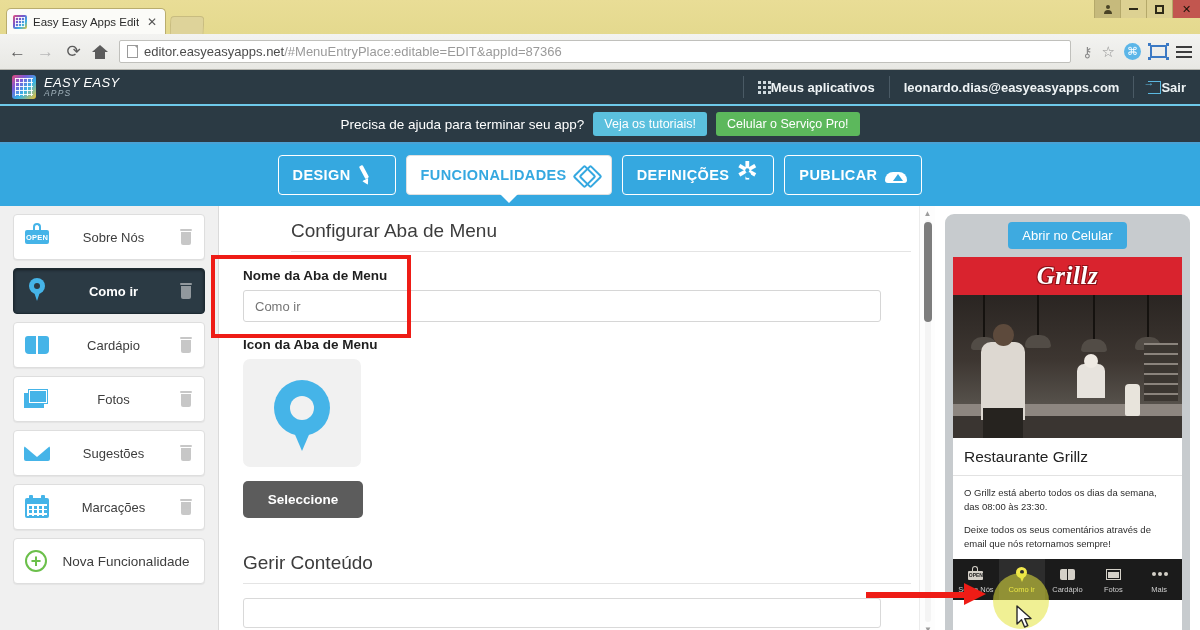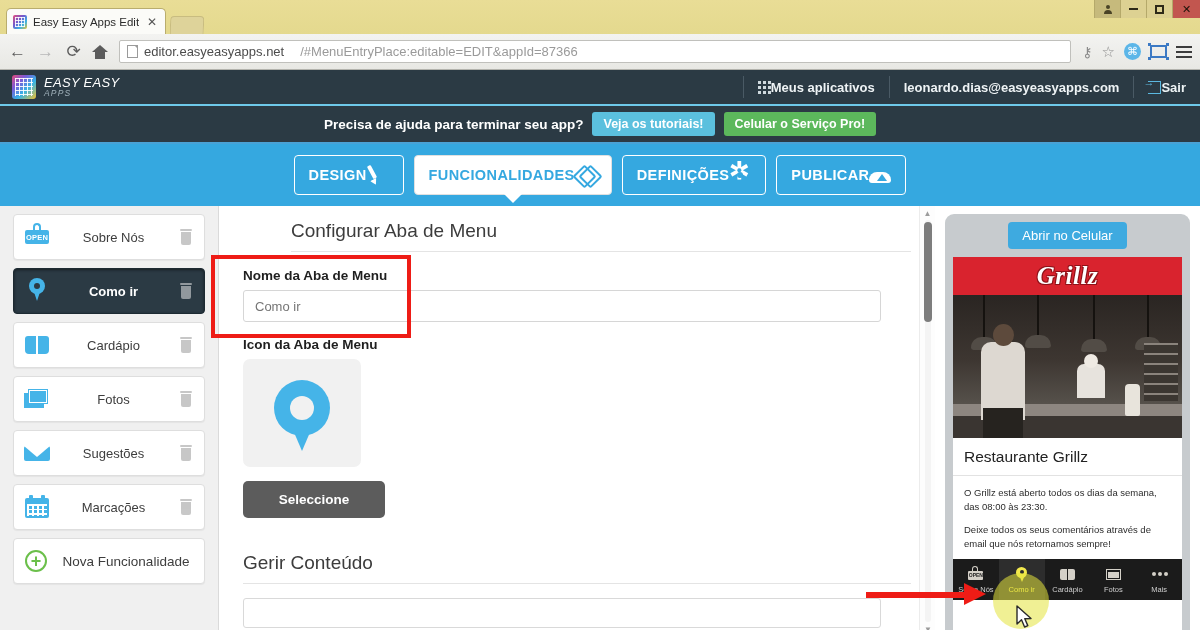--- a/index.html
+++ b/index.html
@@ -132,21 +132,21 @@
     border: 1px solid #9a9a9a;
     background: #fff;
     position: relative;
     flex: 0 0 auto;
   }
   .page-ico::after {
     content:""; position:absolute; right:-1px; top:-1px;
     border-left:4px solid transparent; border-top:4px solid #9a9a9a;
   }
   .url-text { font-size: 13px; color: #4c4c4c; white-space: nowrap; }
-  .url-text .dim { color: #9a9a9a; padding-left: 16px; }
+  .url-text .dim { color: #9a9a9a; }
   .tb-right { display: flex; align-items: center; gap: 9px; }
   .key-ico { font-size: 14px; color: #8a8a8a; }
   .star-ico { font-size: 15px; color: #8f8f8f; }
   .cmd-ico {
     width: 17px; height: 17px; border-radius: 50%;
     background: #5cb6e8; color: #fff;
     font-size: 11px; display: flex; align-items: center; justify-content: center;
   }
   .shot-ico {
     width: 17px; height: 13px;
@@ -208,21 +208,20 @@
     font-size: 11px; color:#5bb8e0; line-height:1;
   }
 
   
   #promo {
     height: 38px;
     background: #2b3a44;
     display: flex; align-items: center; justify-content: center;
     gap: 9px;
     border-bottom: 2px solid #49a2d6;
-    font-weight: bold;
   }
   .promo-txt { font-size: 13.5px; color: #fff; }
   .promo-btn {
     font-size: 12.5px; color: #fff;
     padding: 5px 11px; border-radius: 3px;
   }
   .promo-btn.blue { background: #5bc0de; }
   .promo-btn.green { background: #5cb85c; }
 
   
@@ -230,21 +229,21 @@
     height: 62px;
     background: #35a8e0;
     display: flex; align-items: center; justify-content: center;
     gap: 10px;
     position: relative;
   }
   .mtab {
     height: 40px;
     border: 1px solid #ffffff;
     border-radius: 4px;
-    display: flex; align-items: center; gap: 0;
+    display: flex; align-items: center; gap: 8px;
     padding: 8px 14px;
     color: #fff;
     font-size: 14.5px; font-weight: bold; letter-spacing: .4px;
     position: relative;
   }
   .mtab.active {
     background: #ffffff;
     color: #35a8e0;
     border-color: #e0e0e0;
   }
@@ -471,21 +470,21 @@
     width:0;height:0;
     border-left:15px solid transparent; border-right:15px solid transparent;
     border-top:35px solid #45b4e8;
   }
   .big-pin-hole {
     position:absolute; left:47px; top:37px;
     width:24px; height:24px; border-radius:50%; background:#f1f1f1;
   }
   .sel-btn {
     margin-top: 14px;
-    width: 142px; height: 37px;
+    width: 120px; height: 37px;
     background: #5c5c5c;
     border: none; border-radius: 5px;
     color: #fff; font-size: 13.5px; font-weight: bold;
     font-family: "Liberation Sans", sans-serif;
   }
   .gerir {
     margin-top: 34px;
     font-size: 19px; color: #3c3c3c;
     padding-bottom: 9px;
     border-bottom: 1px solid #e4e4e4;

